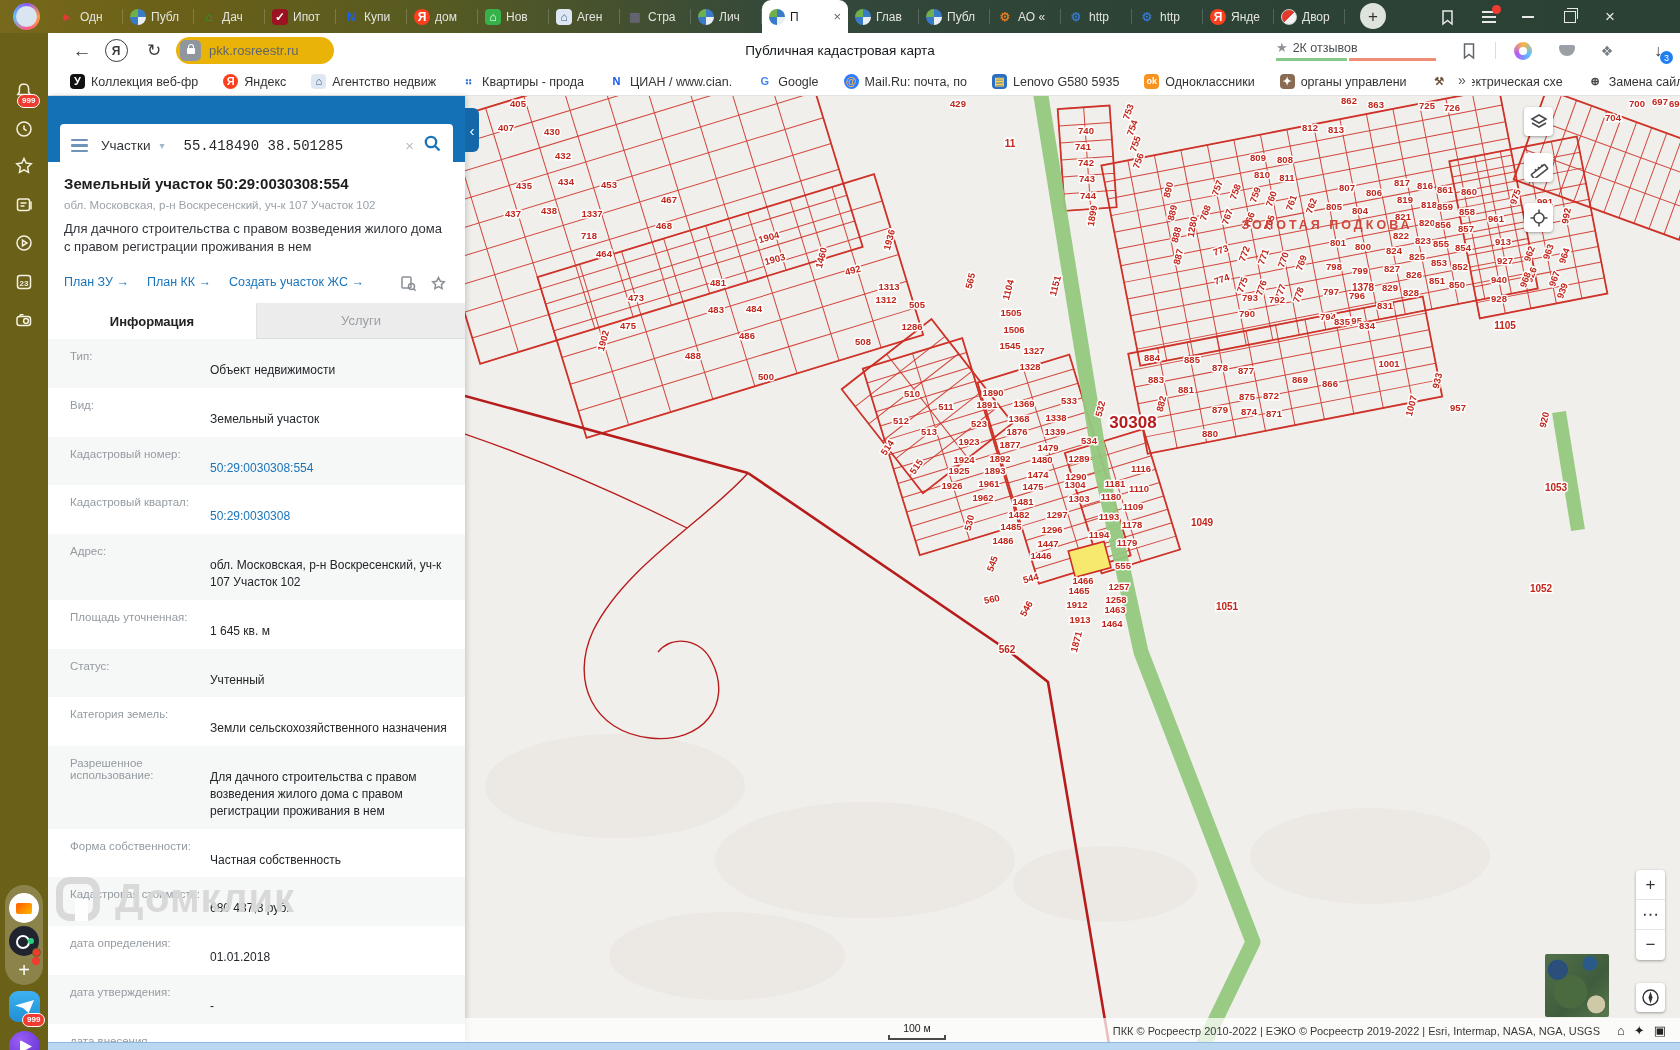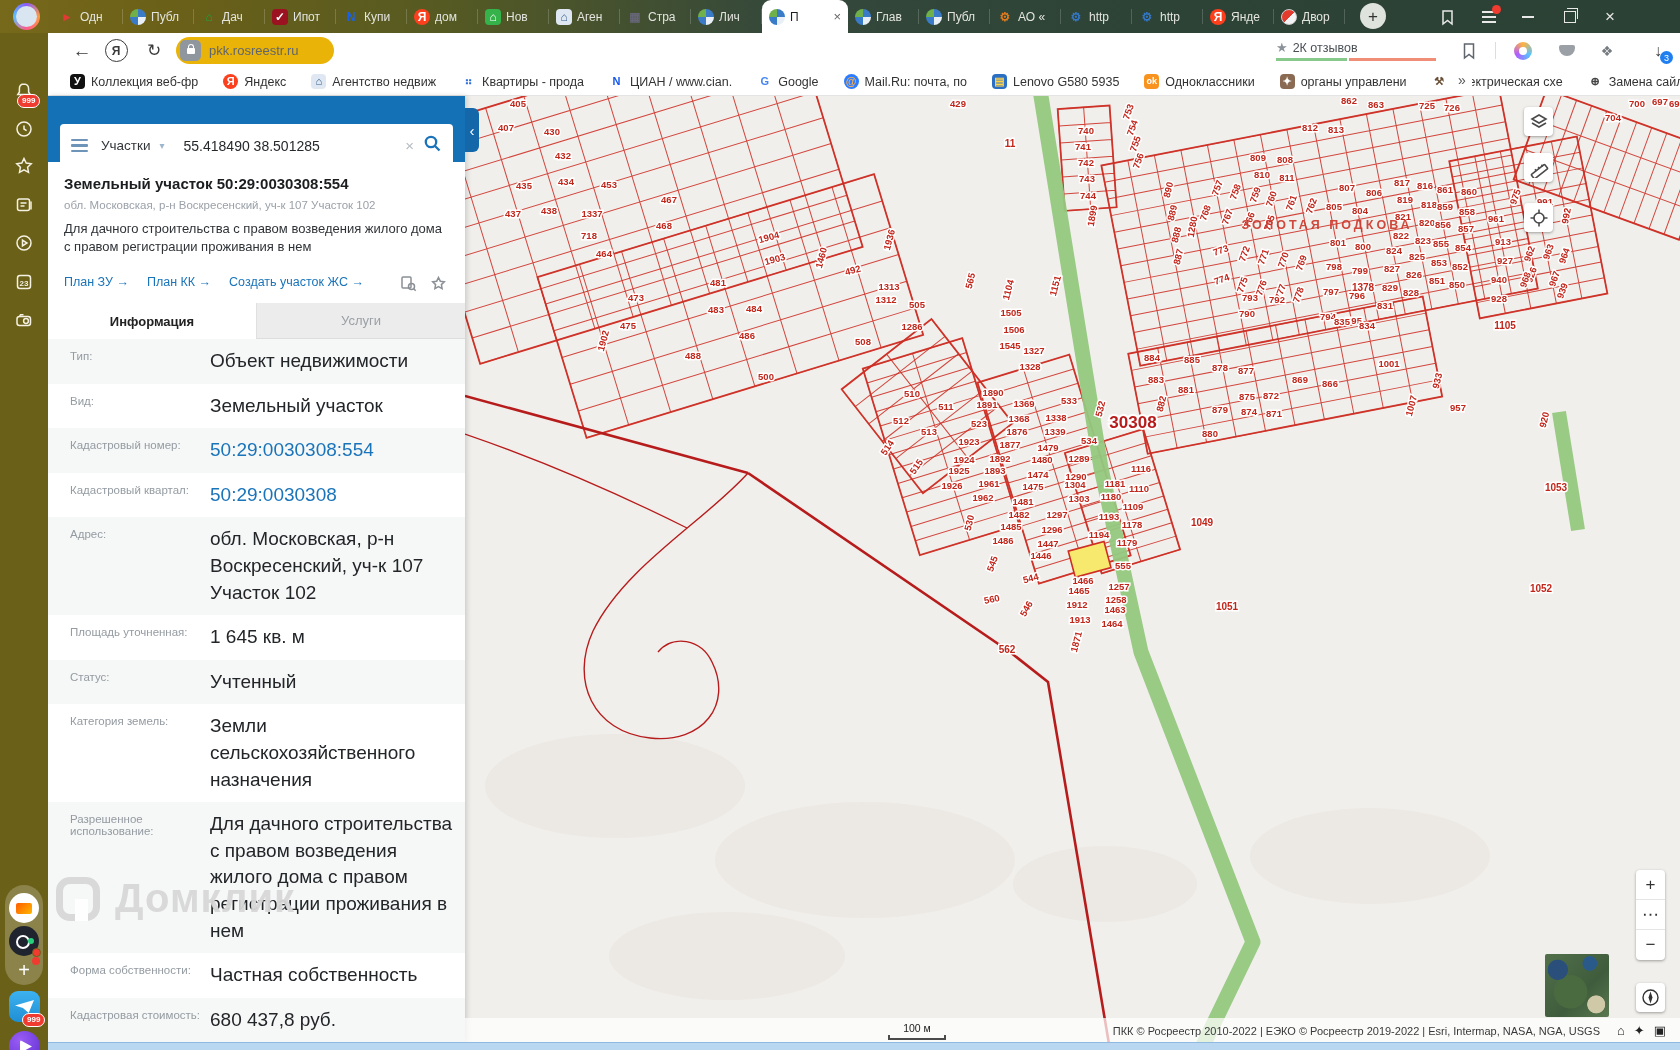--- a/index.html
+++ b/index.html
@@ -103,37 +103,37 @@
 
   
   .panel{position:absolute;left:48px;top:96px;width:417px;height:946px;background:#fff;z-index:2;
     box-shadow:2px 0 5px rgba(0,0,0,.15);}
   .search-band{height:66px;background:#1571b6;padding:28px 12px;box-sizing:border-box;}
   .search-box{background:#fff;border-radius:4px;height:43px;display:flex;align-items:center;padding:0 11px;gap:9px;}
   .burger{display:flex;flex-direction:column;gap:3px;}
   .burger i{width:17px;height:2.4px;background:#6f94ba;display:block;border-radius:1px;}
   .cat{font-size:13.5px;color:#33373a;margin-left:4px;}
   .chev{color:#9bb6cd;font-size:10px;}
-  .query{border:none;outline:none;flex:1;font-size:14px;color:#26292c;font-family:Liberation Sans, sans-serif;margin-left:8px;background:transparent;}
+  .query{border:none;outline:none;flex:1;font-size:14px;color:#26292c;font-family:Liberation Mono, monospace;margin-left:8px;background:transparent;}
   .clear{color:#b6bcc2;font-size:15px;}
   .obj{padding:13px 16px 6px;position:relative;}
   .obj-title{font-size:15px;font-weight:700;color:#1b1d1f;}
   .obj-addr{font-size:11.5px;color:#9aa1a8;margin-top:7px;}
   .obj-desc{font-size:13px;color:#2f3337;margin-top:9px;line-height:1.35;width:388px;}
   .links{display:flex;gap:18px;margin-top:20px;font-size:12.5px;color:#1a74ba;position:relative;height:18px;}
   .obj-ic{position:absolute;right:2px;top:0;display:flex;gap:13px;}
   .obj-ic svg{stroke:#8a9096;fill:none;stroke-width:1.5;}
   .ptabs{display:flex;height:36px;margin-top:4px;}
   .ptab{flex:1;display:flex;align-items:center;justify-content:center;font-size:13px;}
   .ptab.active{font-weight:700;color:#222;background:#fff;}
   .ptab.inactive{background:#ececec;color:#9aa0a6;border-bottom:1px solid #ddd;border-left:1px solid #e0e0e0;}
   .frow{display:flex;padding:9px 0 9px 22px;}
   .frow.alt{background:#f6f7f7;}
   .flabel{width:140px;flex:0 0 140px;font-size:11.5px;color:#949ba1;padding-top:2px;padding-right:8px;box-sizing:border-box;}
-  .fvalue{font-size:19px;color:#232629;width:250px;line-height:1.4;}
+  .fvalue{font-size:12px;color:#232629;width:250px;line-height:1.4;margin-top:14px;}
   .fvalue.link{color:#1a74ba;}
 
   
   .map{position:absolute;left:465px;top:96px;width:1215px;height:946px;background:#f1efeb;overflow:hidden;}
   .map svg text{font-family:"Liberation Sans",sans-serif;}
   .collapse{position:absolute;left:0;top:12px;width:14px;height:44px;background:#1467a9;color:#fff;
     border-radius:0 6px 6px 0;display:flex;align-items:center;justify-content:center;font-size:15px;z-index:4;}
   .mbtn{position:absolute;width:29px;height:29px;background:#fff;border-radius:4px;
     box-shadow:0 1px 3px rgba(0,0,0,.35);display:flex;align-items:center;justify-content:center;color:#444;z-index:4;}
   .mb-layers{left:1059px;top:11px;} .mb-ruler{left:1059px;top:57px;} .mb-locate{left:1059px;top:107px;}
@@ -341,20 +341,21 @@
     <span class="crow-ic c-home" data-interactable="true">
         <i>Я</i>
       </span>
     <span class="crow-ic c-refresh" data-interactable="true">↻</span>
     <div class="urlpill" data-interactable="true">
       <span class="lock" data-interactable="true">
           <i></i>
         </span>
       <span class="urltext" data-interactable="false">pkk.rosreestr.ru</span>
     </div>
+    <div class="pagetitle" data-interactable="false">Публичная кадастровая карта</div>
     <div class="reviews" data-interactable="true">
       <span class="st" data-interactable="false">★</span>
       <span data-interactable="false">2К отзывов</span>
     </div>
     <div class="revbar" data-interactable="false">
         <i class="g"></i>
         <i class="r"></i>
       </div>
     <span class="crow-ic c-flag" data-interactable="true">
       <svg width="16" height="18" viewBox="0 0 16 18">

